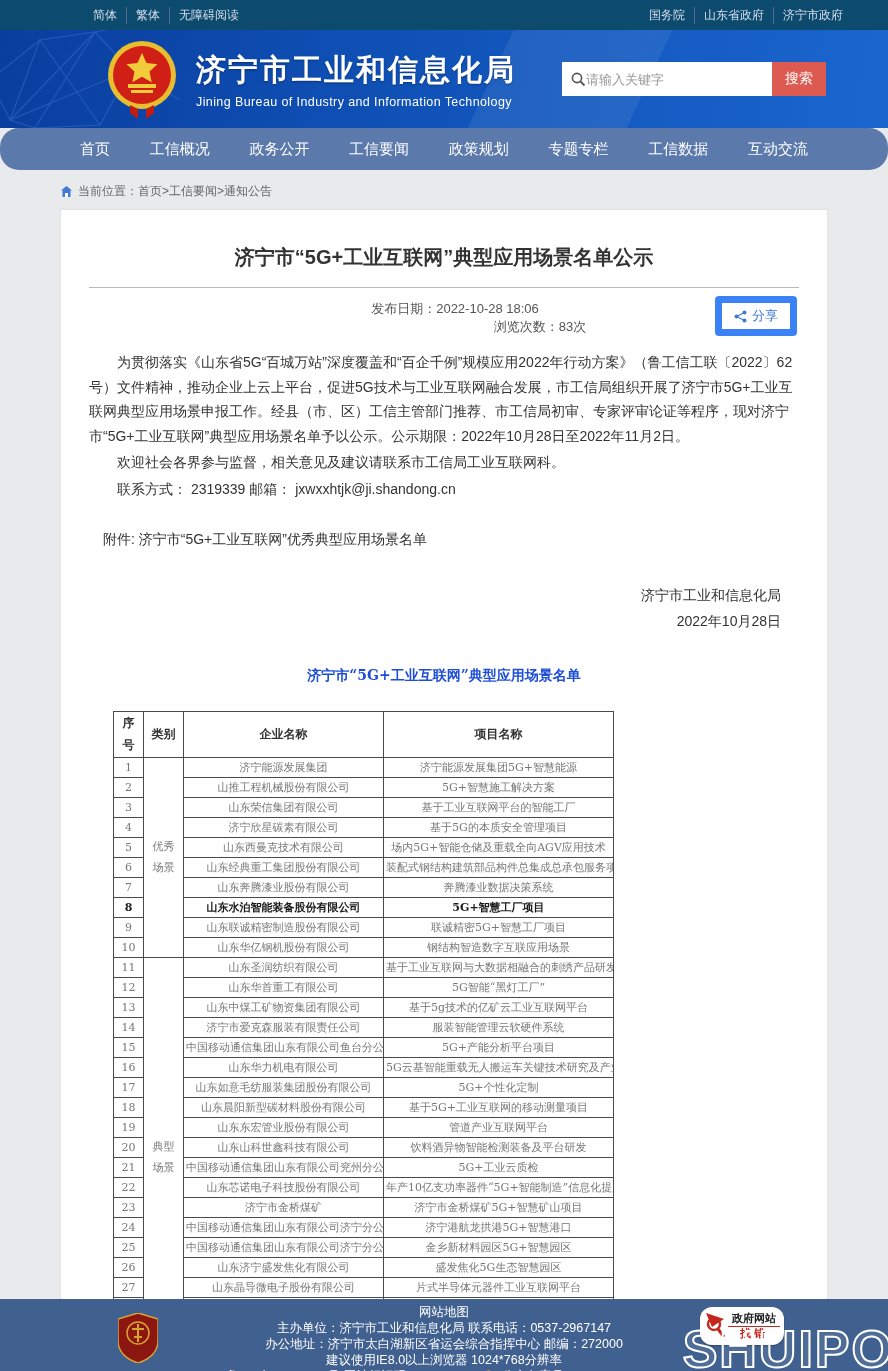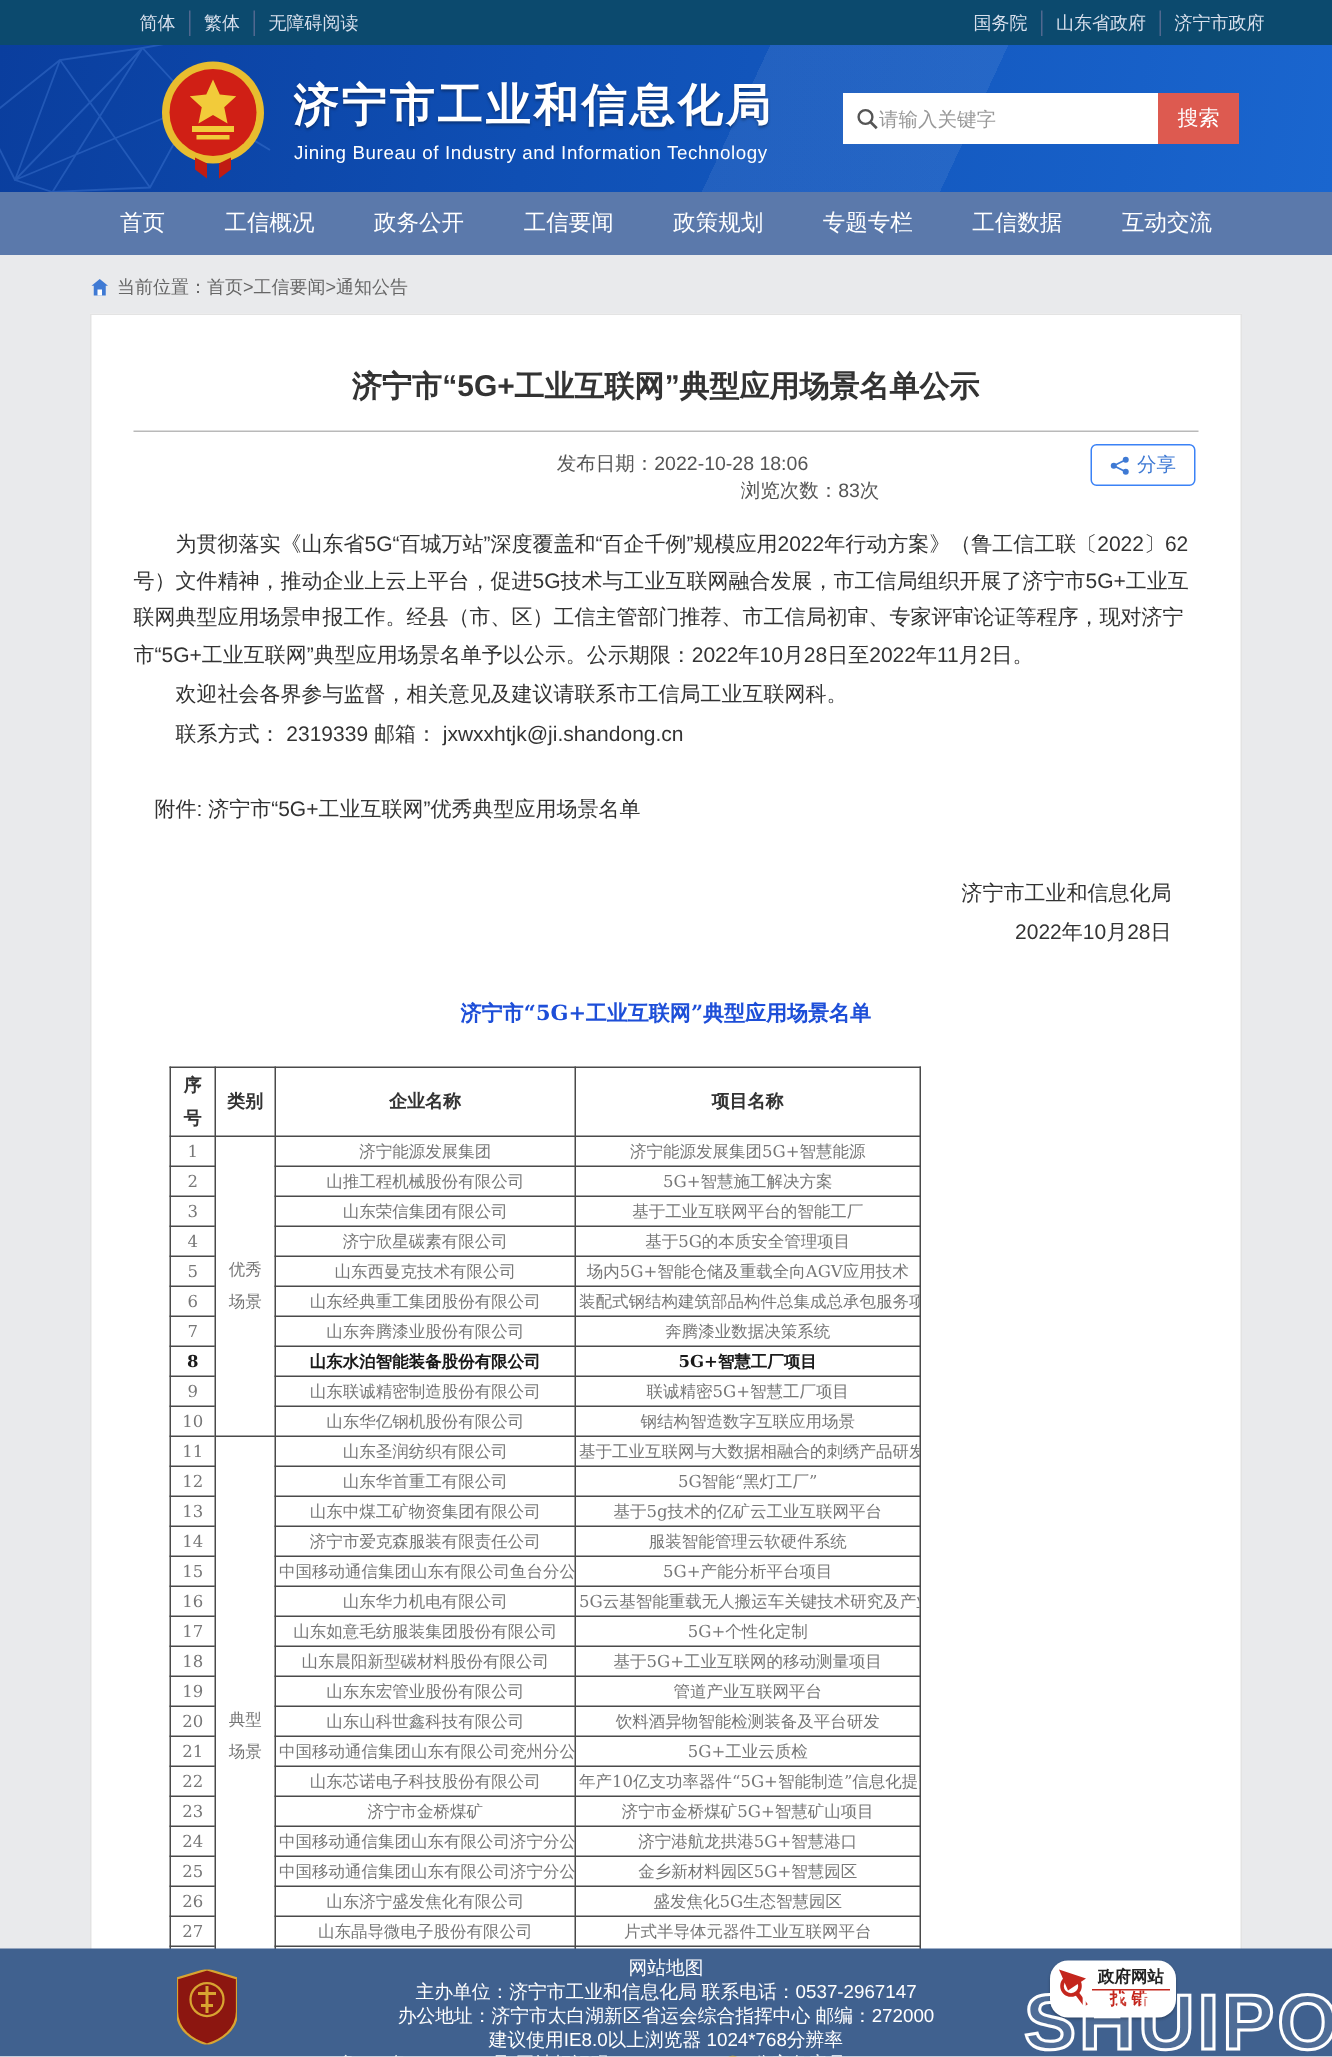--- a/index.html
+++ b/index.html
@@ -31,38 +31,38 @@
   .brand { margin-left:14px; color:#fff; }
   .brand .zh { font-size:30px; font-weight:bold; letter-spacing:2px; text-shadow:0 1px 2px rgba(0,0,0,.35); }
   .brand .en { font-size:12.5px; margin-top:4px; letter-spacing:.4px; }
   .search { position:absolute; right:2px; top:50%; transform:translateY(-50%); display:flex; height:34px; width:264px; }
   .search .box { flex:1; background:#fff; display:flex; align-items:center; padding:0 8px; }
   .search input { border:none; outline:none; flex:1; font-size:13px; color:#333; font-family:"Liberation Sans",sans-serif; }
   .search input::placeholder { color:#999; }
   .search .btn { width:54px; background:#dd5a50; color:#fff; font-size:14px; border:none; cursor:pointer; font-family:"Liberation Sans",sans-serif; }
 
   
-  .nav { height:42px; background:#5b79ab; }
+  .nav { height:42px; background:#5b79ab;border-radius:19px; }
   .nav ul { list-style:none; height:42px; display:flex; justify-content:space-between; align-items:center; padding:0 6px; }
   .nav li { color:#fff; font-size:15px; padding:0 14px; cursor:pointer; line-height:42px; }
 
   
   .crumbrow { padding:13px 0 9px 0; }
   .crumb { display:flex; align-items:center; font-size:12px; color:#666; }
   .crumb svg { margin-right:5px; }
   .crumb .path { color:#666; cursor:pointer; }
 
   
   .article { background:#fff; border:1px solid #e3e3e3; padding:26px 28px 0 28px; min-height:1028px; }
   .a-title { text-align:center; font-size:20px; font-weight:bold; color:#333; padding:8px 0 16px 0; }
   .a-rule { border-bottom:1px solid #b9b9b9; }
   .meta { display:flex; align-items:center; font-size:13px; color:#555; padding:12px 2px 14px 24px; position:relative;flex-direction:column; }
   .meta .m2 { margin-left:170px; }
   .share { position:absolute; right:2px; top:8px; display:flex; align-items:center; gap:5px;
-    border:1px solid #3b82f6; border-radius:4px; padding:4px 12px; color:#3f7ad4; font-size:13px; cursor:pointer; background:#fff; }
+    border:7px solid #3b82f6; border-radius:4px; padding:4px 12px; color:#3f7ad4; font-size:13px; cursor:pointer; background:#fff; }
   .body-text { font-size:14px; color:#333; line-height:1.75; }
   .body-text p.ind { text-indent:2em; }
   .body-text p.gap { margin-top:2px; }
   .attach { margin-top:26px; text-indent:1em; font-size:14px; }
   .sign { text-align:right; font-size:14px; color:#333; margin-top:30px; padding-right:18px; line-height:1.9; }
 
   
   .tbl-title { text-align:center; font-size:14px; font-weight:bold; margin-top:32px; font-family:"DejaVu Serif", serif; color:#1d4ed8; }
   table.list { border-collapse:collapse; margin:26px 0 0 24px; width:500px; table-layout:fixed;
     font-family:"DejaVu Serif", serif; }

